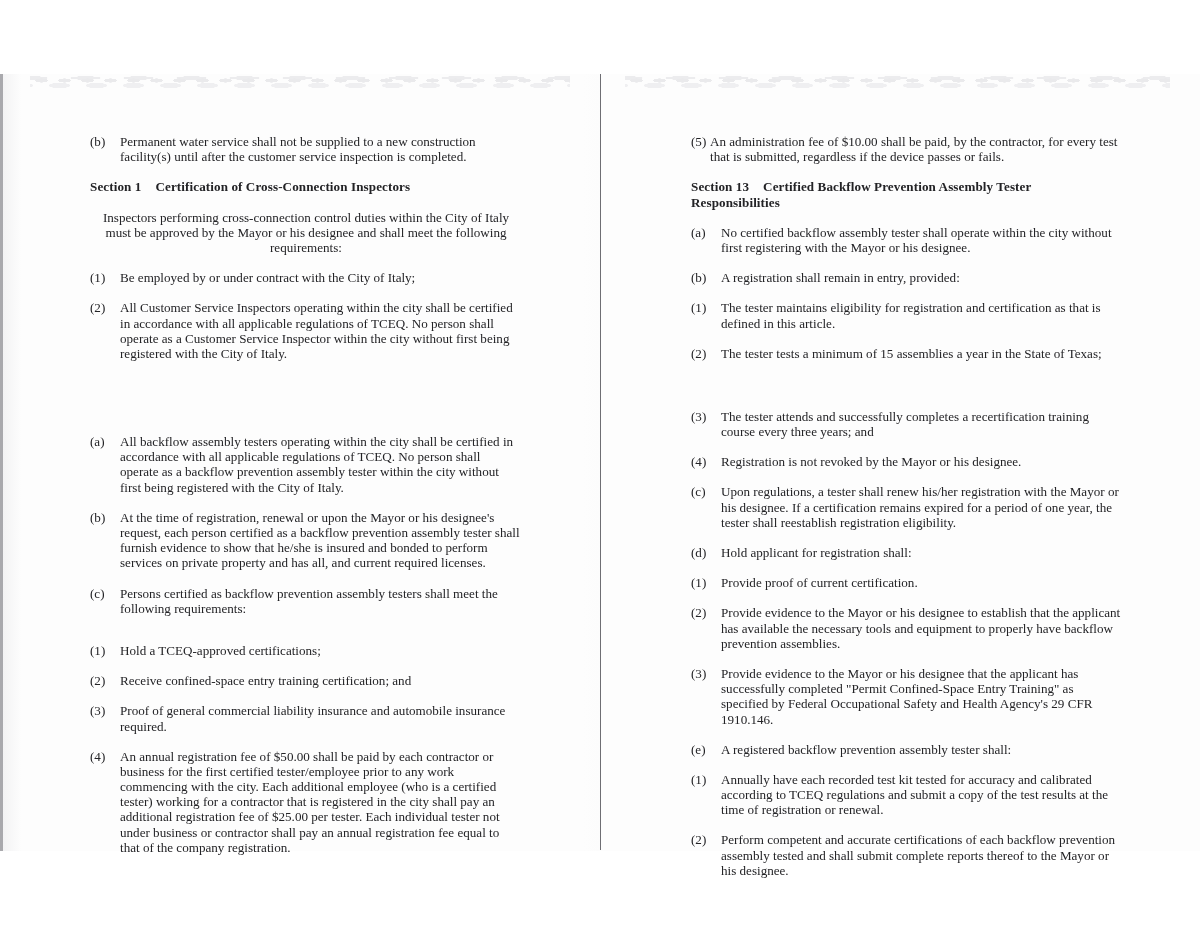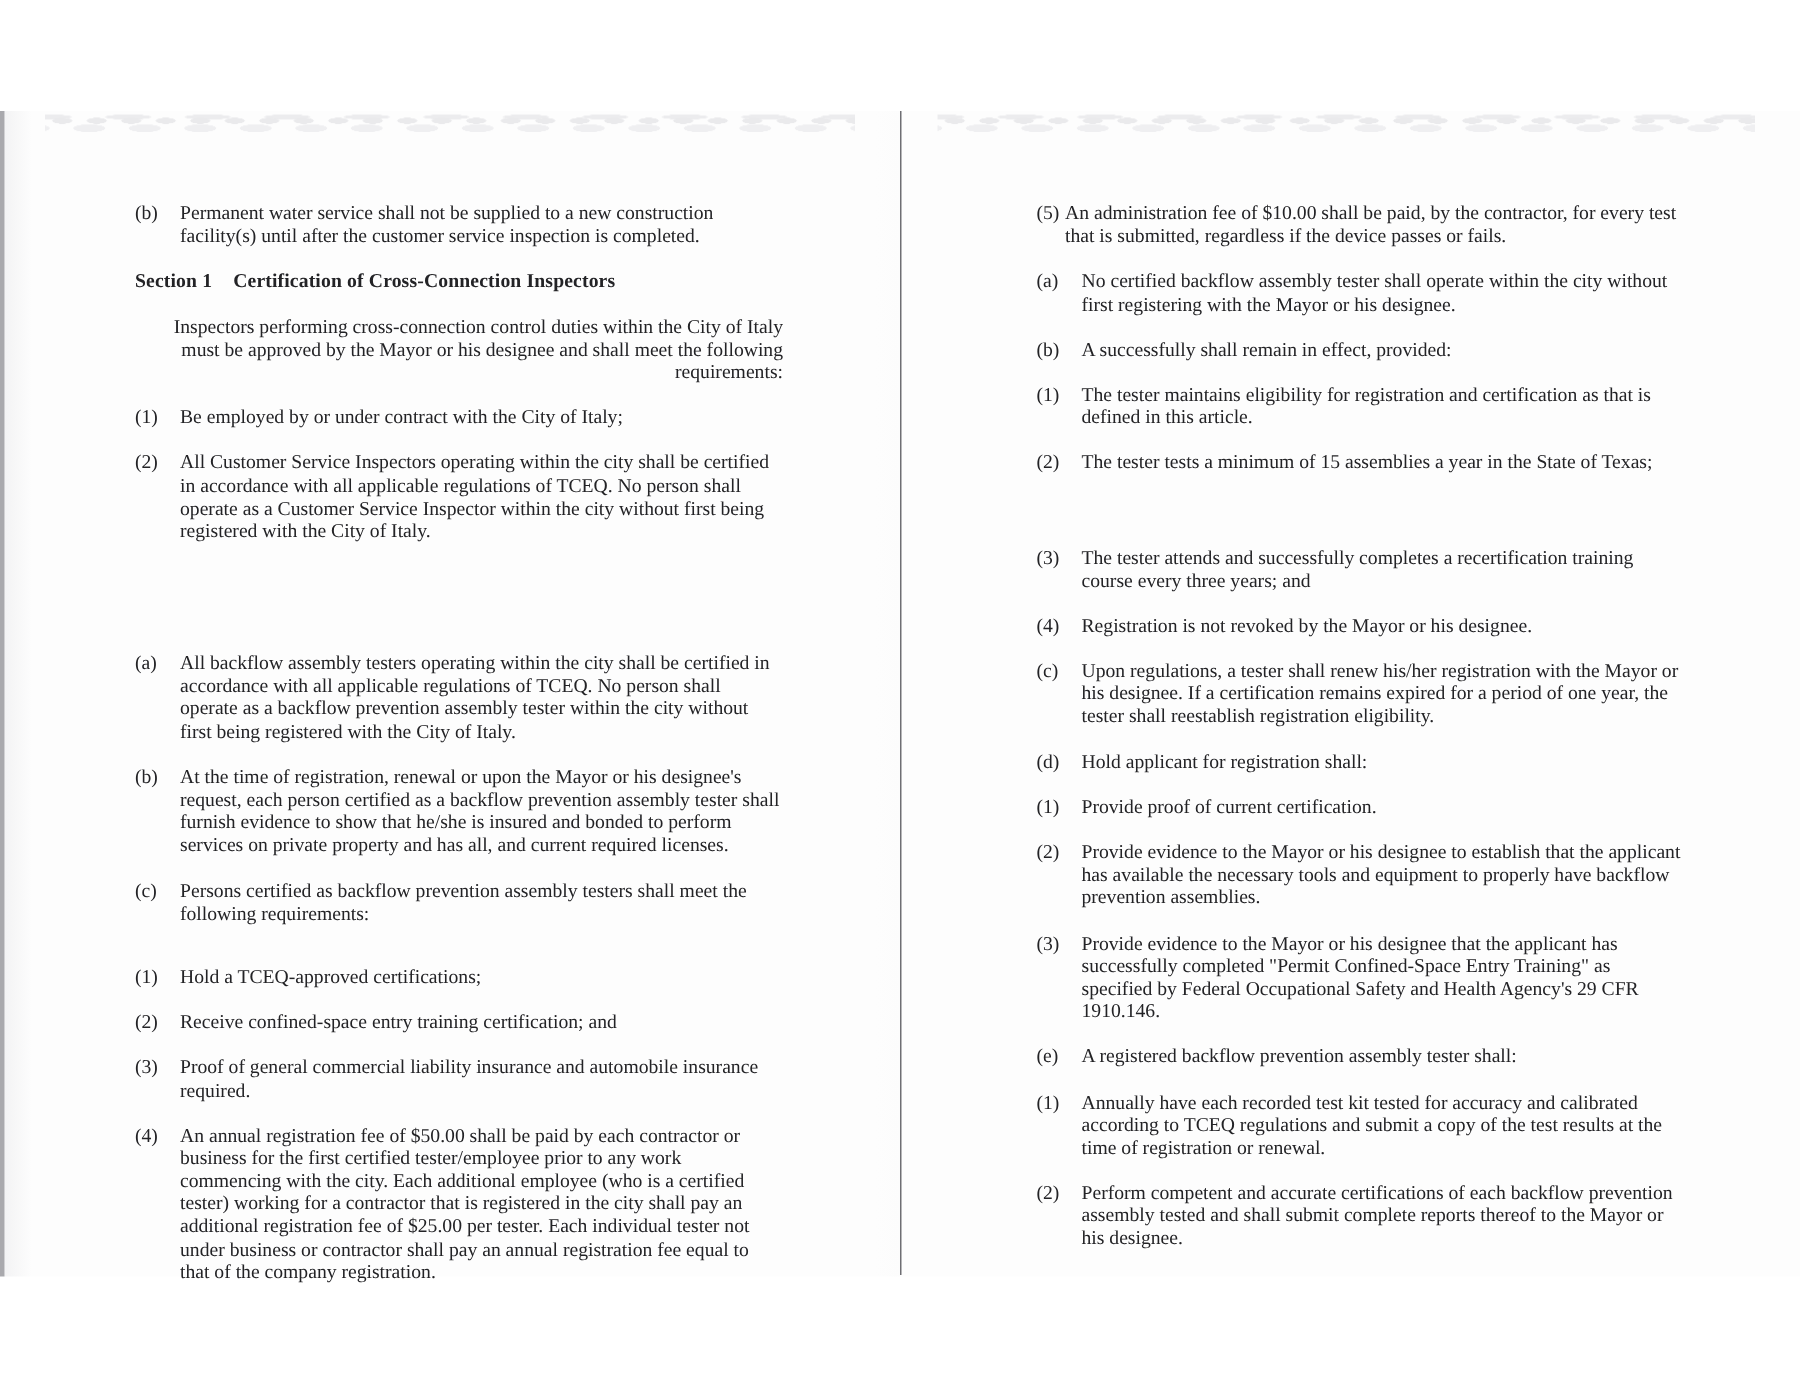--- a/index.html
+++ b/index.html
@@ -84,21 +84,21 @@
     text-align: left;
   }
   .item .lbl {
     flex: 0 0 auto;
     width: 30px;
   }
   .item .lbl.tight { width: 19px; }
   .item .body { flex: 1 1 auto; }
 
   
-  .plain { text-align: right; }
+  .plain { text-align: center; }
 
   .heading {
     font-weight: bold;
     margin: 0 0 15px 0;
     letter-spacing: 0.1px;
   }
   .heading .num { margin-right: 14px; }
 
   
   .gap-lg { height: 58px; }
@@ -160,27 +160,28 @@
       <div class="block item">
         <span class="lbl">(4)</span>
         <span class="body">An annual registration fee of $50.00 shall be paid by each contractor or business for the first certified tester/employee prior to any work commencing with the city. Each additional employee (who is a certified tester) working for a contractor that is registered in the city shall pay an additional registration fee of $25.00 per tester. Each individual tester not under business or contractor shall pay an annual registration fee equal to that of the company registration.</span>
       </div>
     </div>
   <div class="col col-right">
       <div class="block item">
         <span class="lbl tight">(5)</span>
         <span class="body">An administration fee of $10.00 shall be paid, by the contractor, for every test that is submitted, regardless if the device passes or fails.</span>
       </div>
+      <div class="block heading"><span class="num">Section 13</span><span>Certified Backflow Prevention Assembly Tester Responsibilities</span></div>
       <div class="block item">
         <span class="lbl">(a)</span>
         <span class="body">No certified backflow assembly tester shall operate within the city without first registering with the Mayor or his designee.</span>
       </div>
       <div class="block item">
         <span class="lbl">(b)</span>
-        <span class="body">A successfully shall remain in effect, provided:</span>
+        <span class="body">A registration shall remain in entry, provided:</span>
       </div>
       <div class="block item">
         <span class="lbl">(1)</span>
         <span class="body">The tester maintains eligibility for registration and certification as that is defined in this article.</span>
       </div>
       <div class="block item">
         <span class="lbl">(2)</span>
         <span class="body">The tester tests a minimum of 15 assemblies a year in the State of Texas;</span>
       </div>
       <div class="gap-md"></div>

